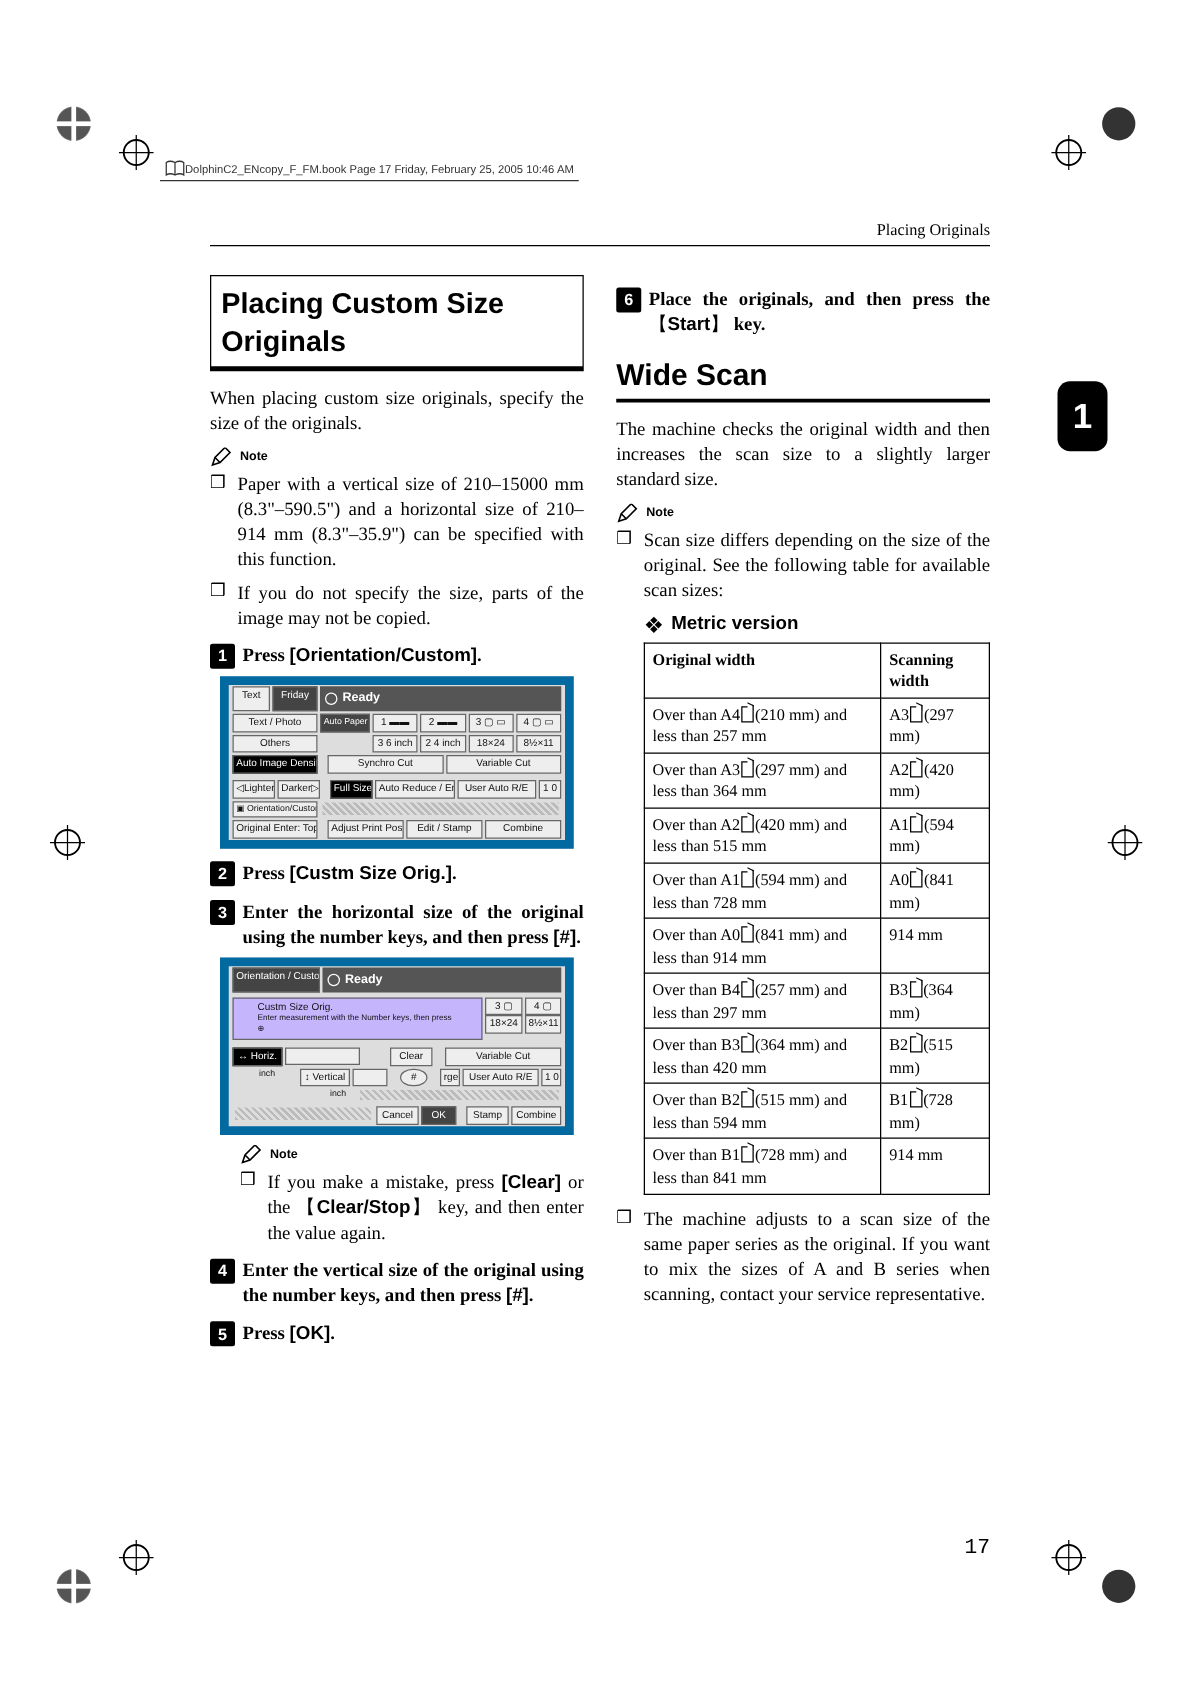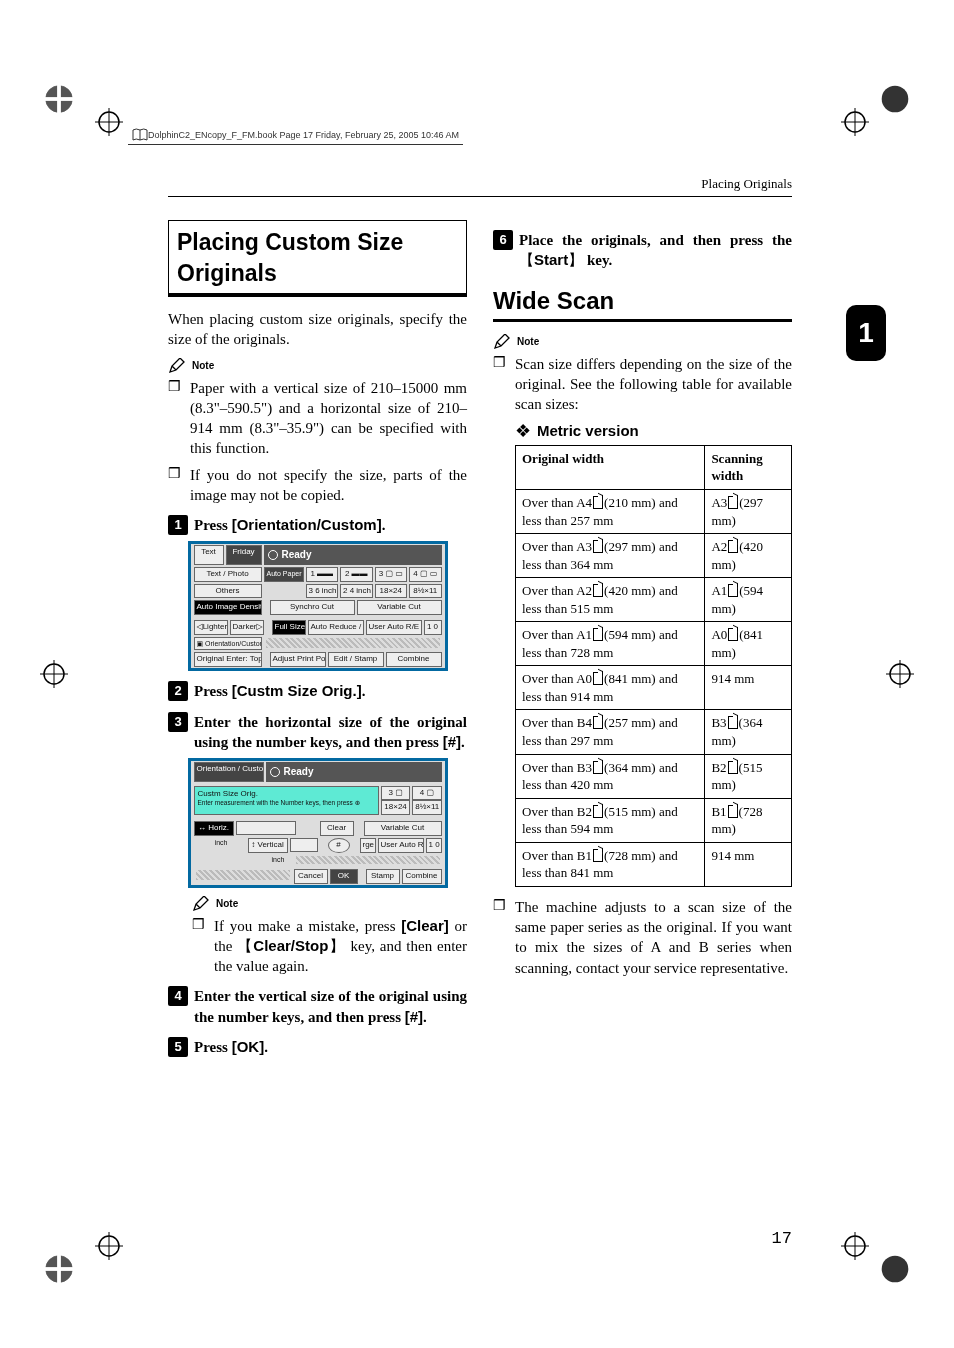--- a/index.html
+++ b/index.html
@@ -103,22 +103,22 @@
     align-items: center;
     justify-content: center;
     border-radius: 2px;
   }
   .step .txt { flex: 1; font-weight: bold; text-align: justify; }
   .btn-label { font-family: Arial, sans-serif; font-weight: bold; }
   .hardkey { font-family: Arial, sans-serif; font-weight: bold; }
   .hardkey::before { content: "【"; font-weight: normal; }
   .hardkey::after { content: "】"; font-weight: normal; }
   .screenshot-ph {
-    width: 260px;
-    border: 3px solid #0369a1;
+    width: 283px;
+    border: 7px solid #0369a1;
     margin: 6px auto 8px auto;
     background: #ddd;
     font-family: Arial, sans-serif;
     font-size: 8px;
     color: #111;
     break-inside: avoid;
   }
   .screenshot-ph .ready-row { display:flex; align-items:center; gap:4px; padding:3px 4px; background:#555; color:#fff; font-size:10px; margin-bottom:2px;}
   .screenshot-ph .circle { width:10px; height:10px; border:1.5px solid #fff; border-radius:50%; display:inline-block;}
   .screenshot-ph .row { display:flex; gap:2px; padding:1px 3px; }
@@ -336,21 +336,21 @@
 
   <div class="screenshot-ph">
     <div class="row">
         <div class="cell dark" style="flex:0 0 70px">Orientation / Custom</div>
         <div class="ready-row" style="flex:1;margin:0">
           <span class="circle"></span>
           <b>Ready</b>
         </div>
       </div>
     <div class="row" style="margin-top:2px">
-        <div style="flex:1;border:1px solid #666;padding:2px 3px;background:#5eead4">
+        <div style="flex:1;border:1px solid #666;padding:2px 19px;background:#c4b5fd">
           <div>Custm Size Orig.</div>
           <div style="font-size:6.5px">Enter measurement with the Number keys, then press ⊕</div>
         </div>
         <div style="flex:0 0 54px">
           <div class="row" style="padding:0">
             <div class="cell">3 ▢</div>
             <div class="cell">4 ▢</div>
           </div>
           <div class="row" style="padding:0">
             <div class="cell">18×24</div>
@@ -419,20 +419,21 @@
 
   <div class="col-break"></div>
 
   <div class="step">
     <span class="num">6</span>
     <span class="txt"><span>Place the originals, and then press the </span><span class="hardkey">Start</span><span> key.</span></span>
   </div>
 
   <div class="h2-under">Wide Scan</div>
 
+  <p class="p-just">The machine checks the original width and then increases the scan size to a slightly larger standard size.</p>
 
   <div class="note-head">
     <svg viewBox="0 0 18 16">
         <path d="M2 14 L4 8 L12 0 L16 4 L8 12 L2 14 Z M4 8 L8 12" fill="none" stroke="#000" stroke-width="1.3"></path>
       </svg>
     <span>Note</span>
   </div>
   <div class="note-item">
       <span class="bullet">❒</span>
       <span class="txt">Scan size differs depending on the size of the original. See the following table for available scan sizes:</span>

